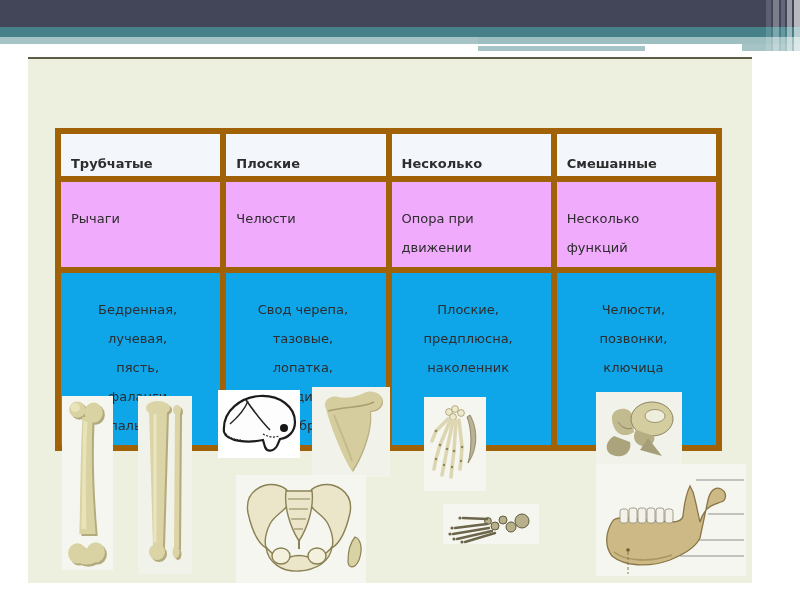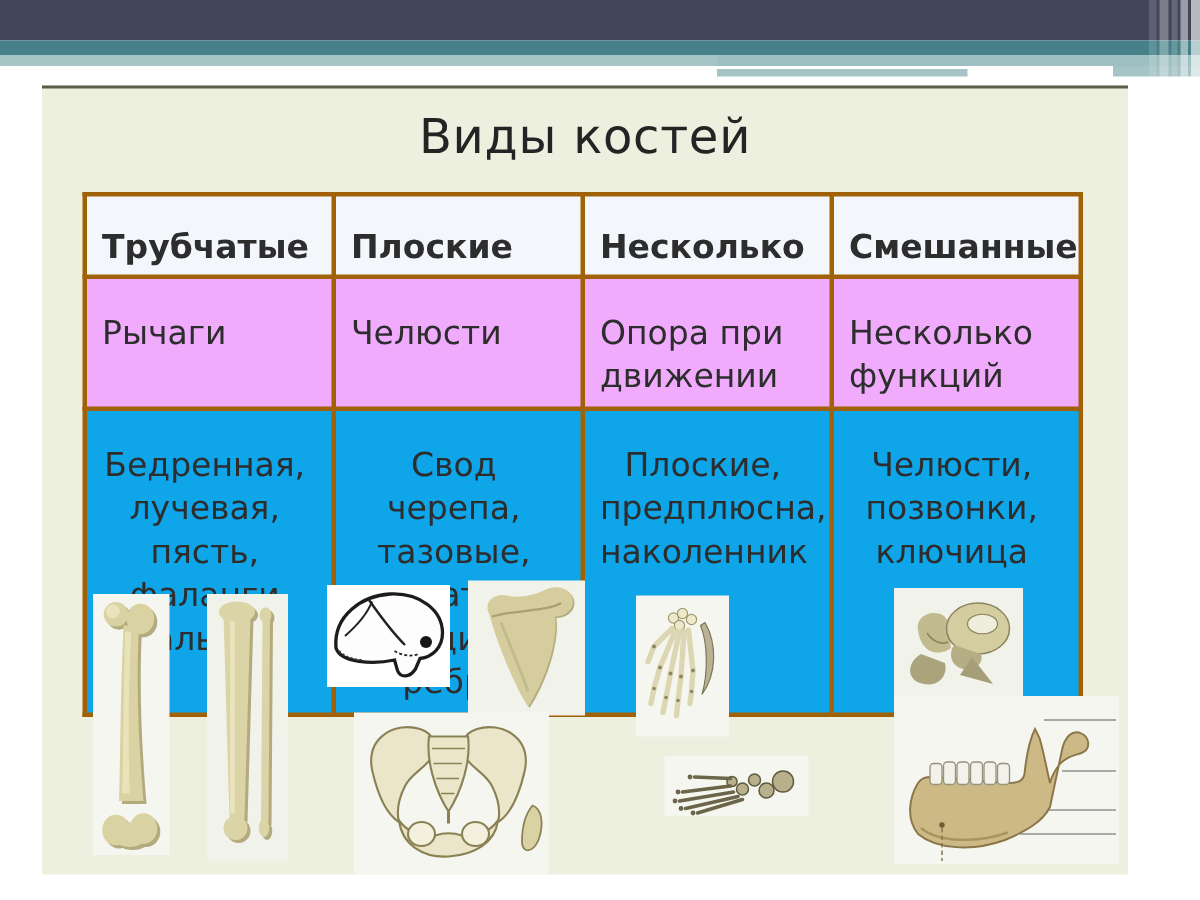--- a/index.html
+++ b/index.html
@@ -32,21 +32,21 @@
     margin:13px 0 0 0;text-align:center;font-size:32px;font-weight:normal;
     color:#242424;letter-spacing:.5px;
   }
 
   
   table.bones{
     position:absolute;left:27px;top:69px;width:667px;
     border-collapse:collapse;table-layout:fixed;
   }
   table.bones th, table.bones td{
-    border:3px solid #a16207;color:#2d2d2d;font-size:22px;
+    border:6px solid #a16207;color:#2d2d2d;font-size:13px;
     padding:22px 16px 5px 10px;box-sizing:border-box;
   }
   table.bones th{
     background:#f3f6fb;text-align:left;font-weight:bold;height:38px;
     vertical-align:middle;
   }
   tr.row-func td{background:#f0abfc;height:62px;vertical-align:top;
     white-space:pre-line;line-height:29px;}
   tr.row-ex td{background:#0ea5e9;height:150px;vertical-align:top;
     white-space:pre-line;line-height:29px;text-align:center;}
@@ -71,21 +71,20 @@
   <div class="band band-sage-farright"></div>
   <div class="stripe s1"></div>
   <div class="stripe s2"></div>
   <div class="stripe s3"></div>
   <div class="stripe s4"></div>
   <div class="stripe s5"></div>
 </div>
 
 <div class="slide">
 
-  <h1 class="slide-title">Виды костей</h1>
 
   <table class="bones">
     <tbody>
         <tr>
       <th>Трубчатые</th>
       <th>Плоские</th>
       <th>Несколько</th>
       <th>Смешанные</th>
     </tr>
     <tr class="row-func">

